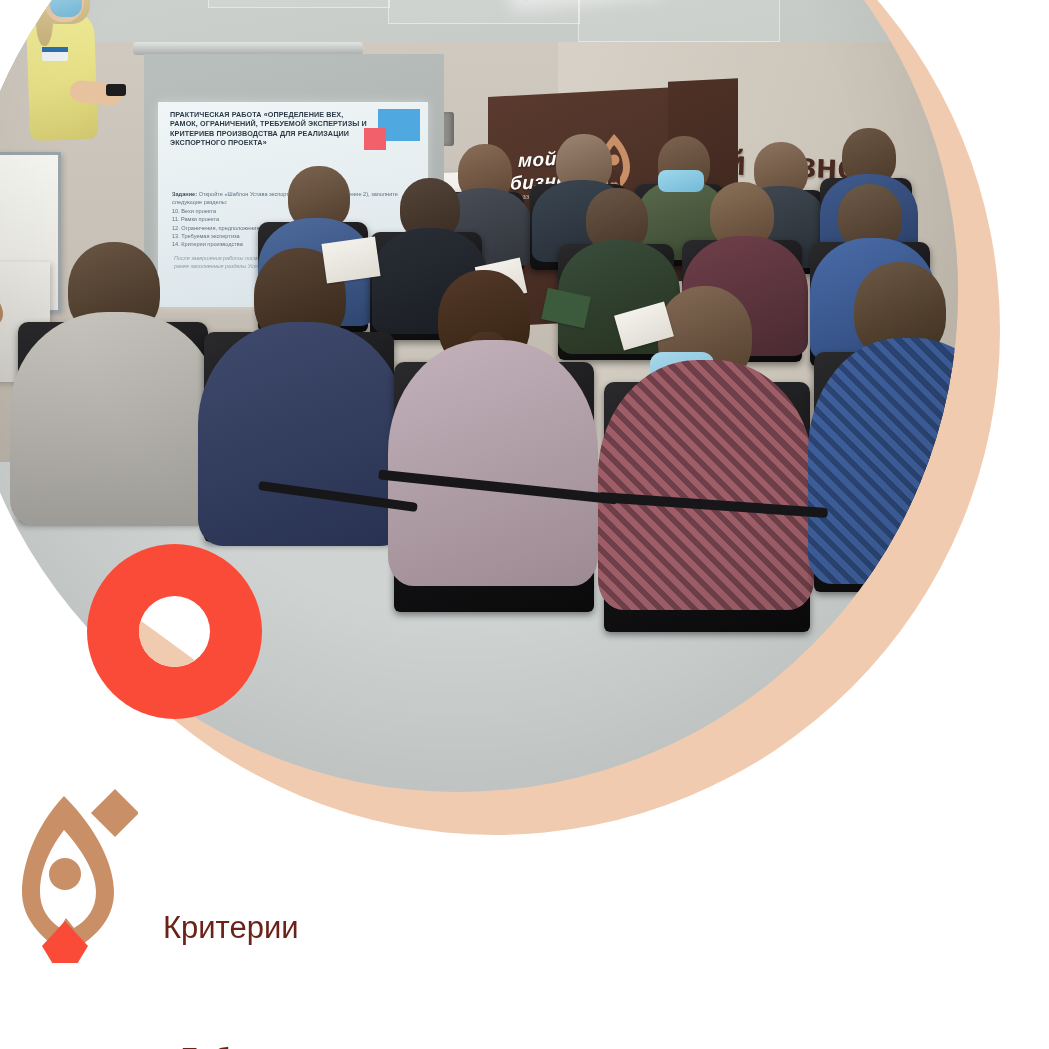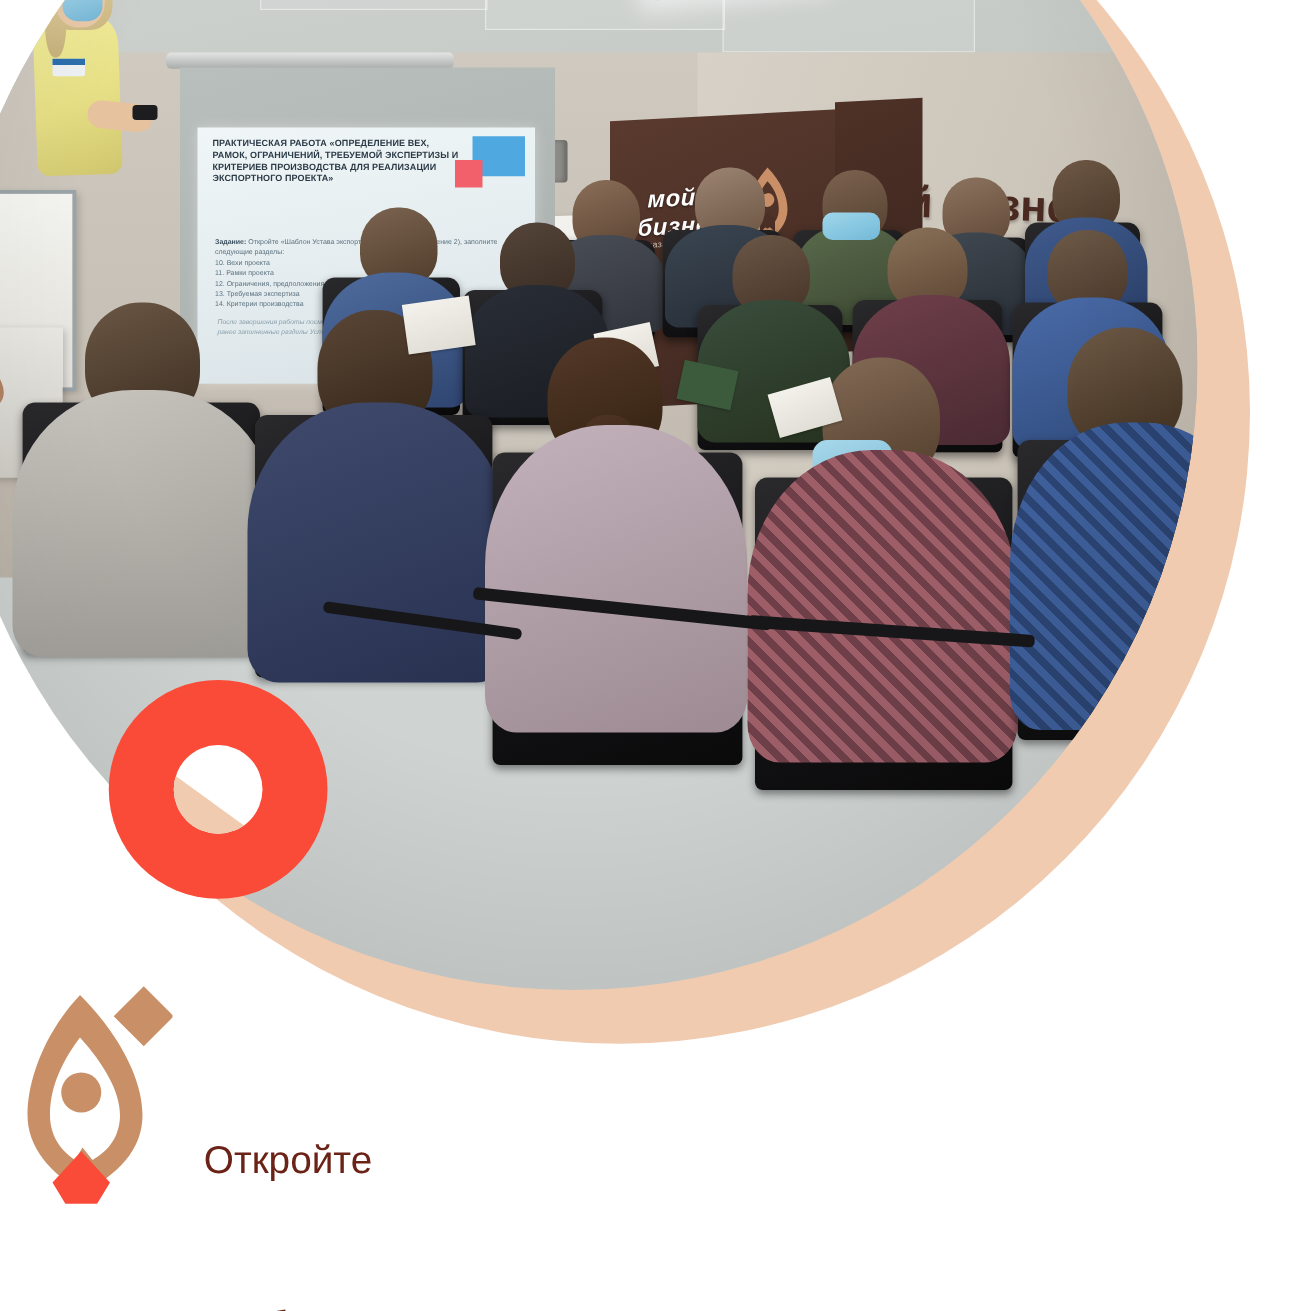--- a/index.html
+++ b/index.html
@@ -459,18 +459,18 @@
     <div class="brand-logo">
       <svg viewBox="0 0 120 175" width="120" height="175">
         <path d="M46 8 C80 42 96 78 96 104 C96 132 76 152 48 166 C22 150 4 130 4 104 C4 78 16 40 46 8 Z
                  M46 42 C28 66 22 86 22 104 C22 120 30 132 42 140 L48 130 L56 140 C70 132 78 120 78 104 C78 86 66 64 46 42 Z" fill="#C98F67"></path>
         <circle cx="47" cy="86" r="16" fill="#C98F67"></circle>
         <rect x="80" y="8" width="34" height="34" fill="#C98F67" transform="rotate(45 97 25)"></rect>
         <path d="M47 133 L70 158 L47 196 L24 158 Z" fill="#FA4B38"></path>
       </svg>
     </div>
     <div class="footer-text">
-      <span class="footer-line">Откройте</span>
+      <span class="footer-line">Критерии</span>
       <span class="footer-line">«Гибкие технологии управления»</span>
     </div>
   </div>
 
 </div>
 
 </body></html>

